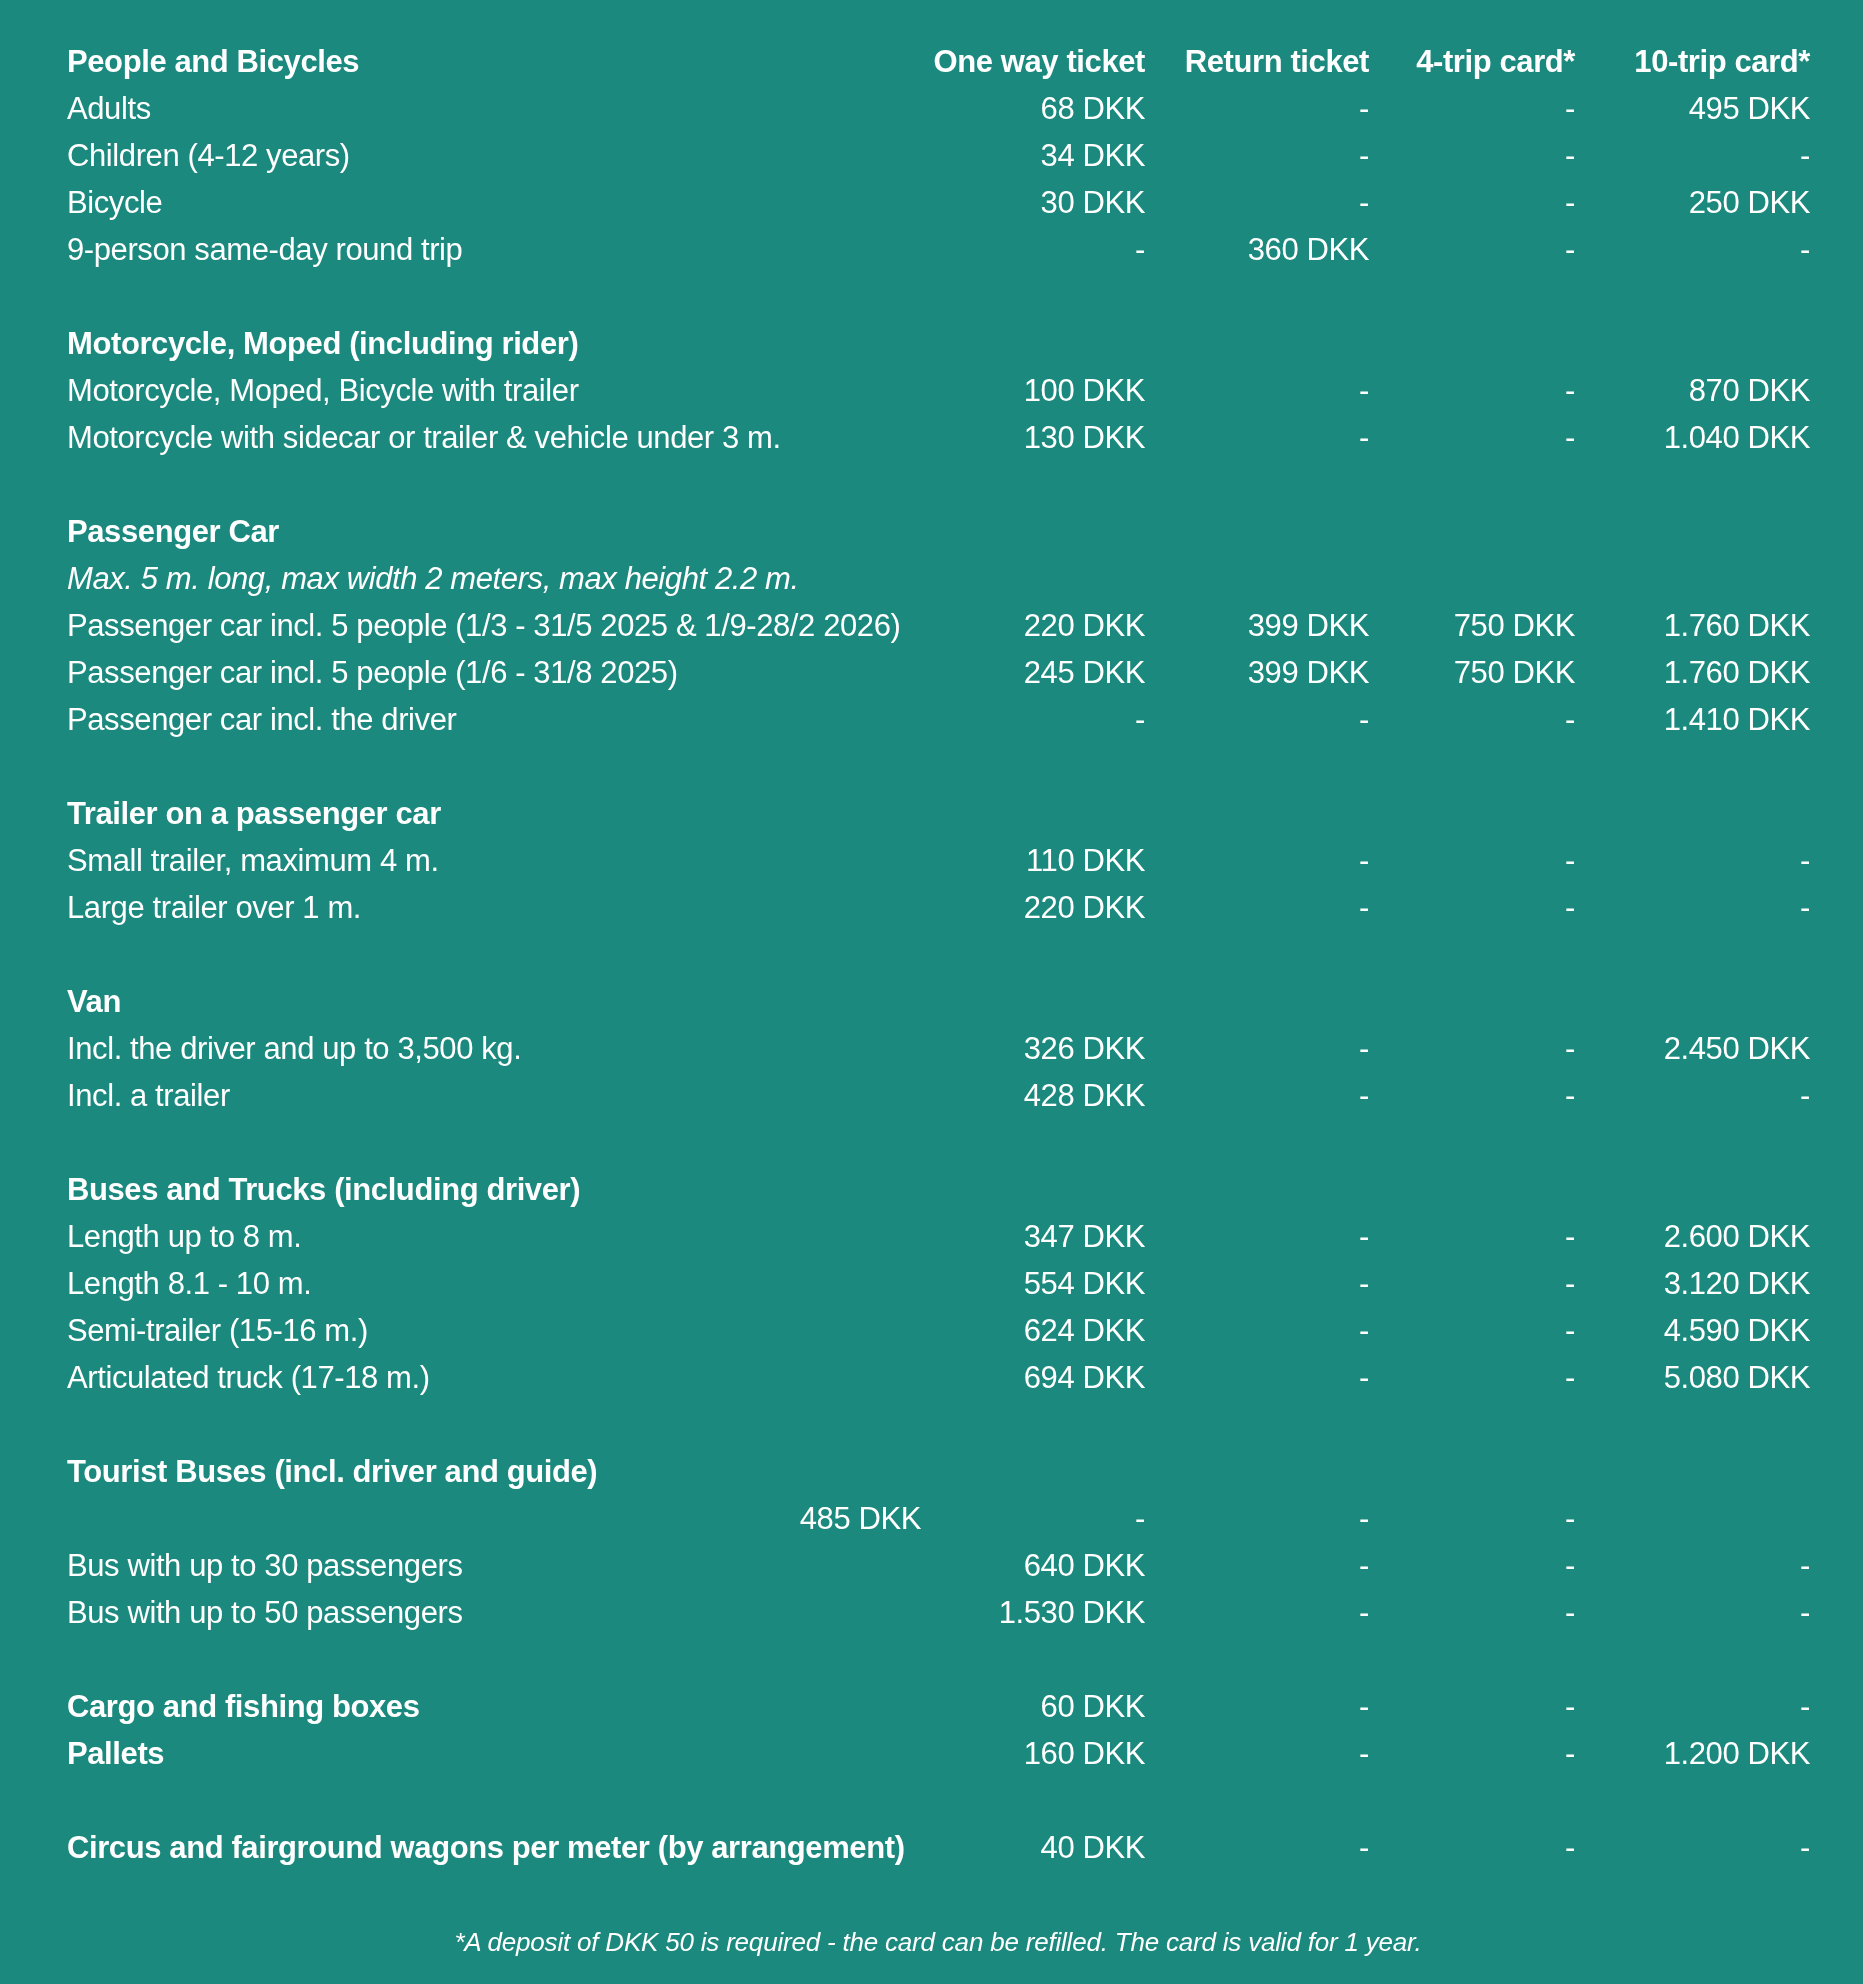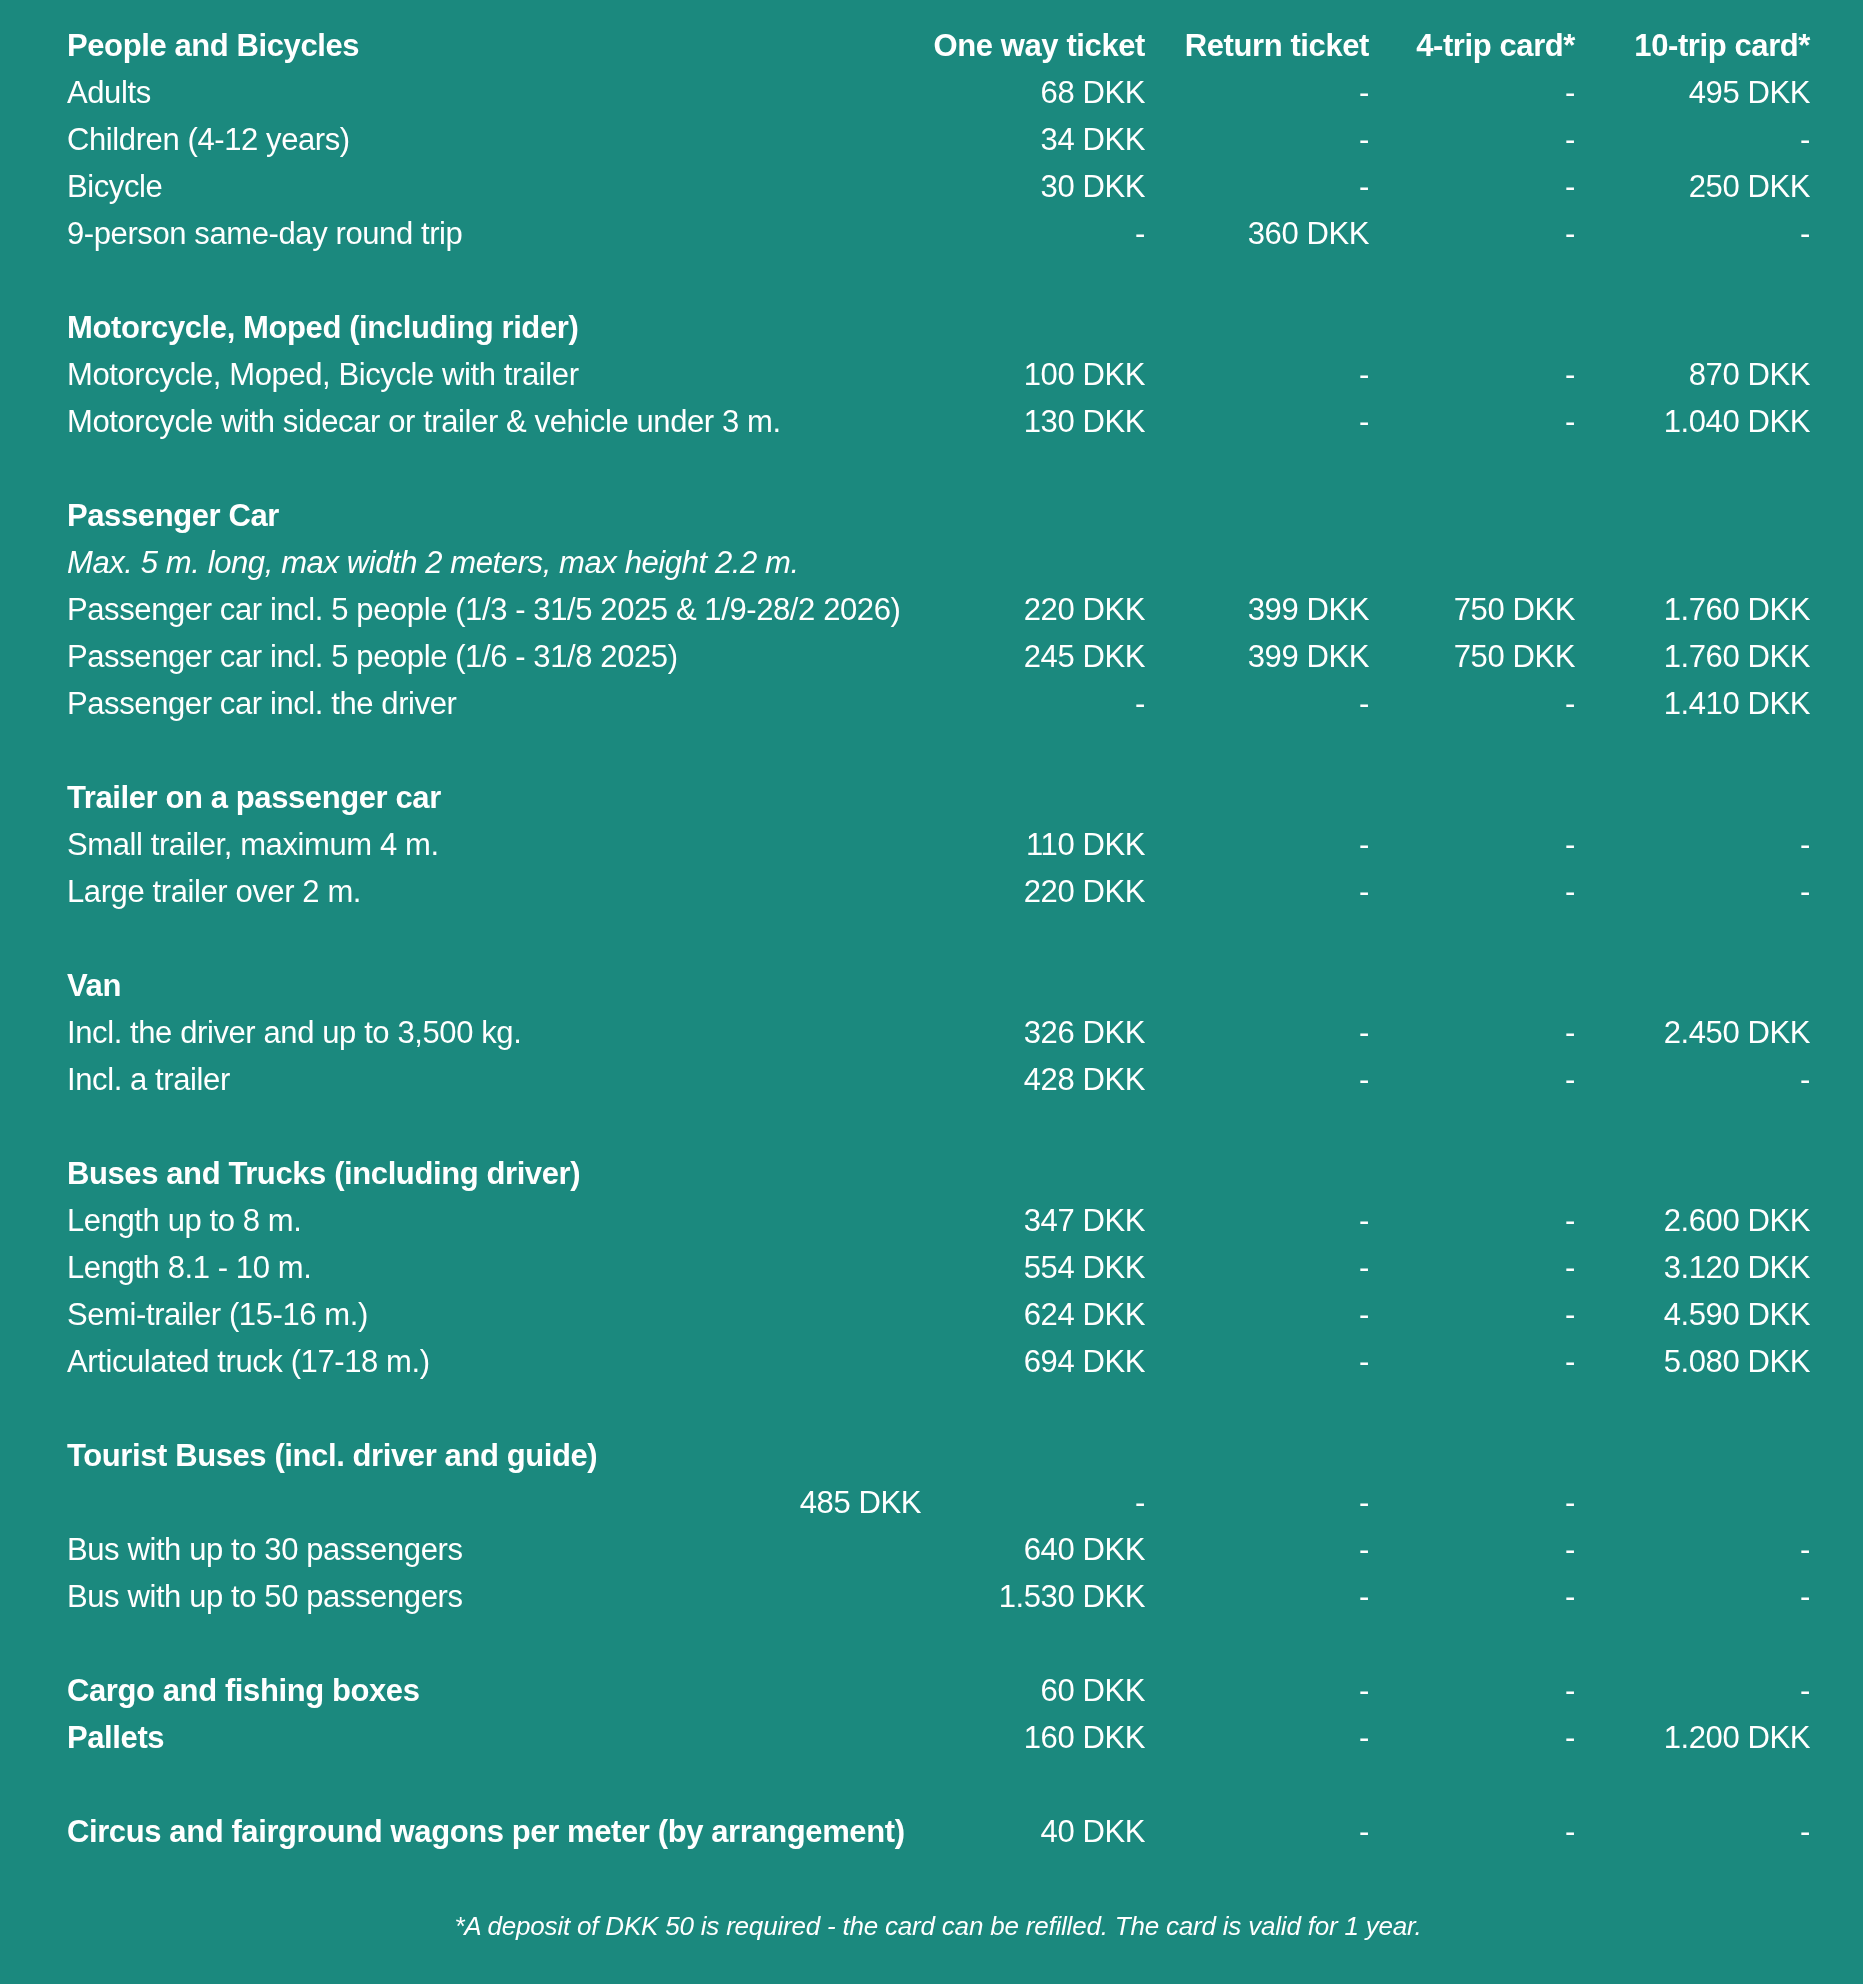--- a/index.html
+++ b/index.html
@@ -7,21 +7,21 @@
     width: 1864px;
     height: 1985px;
     background: #1B897E;
     color: #FFFFFF;
     font-family: "Liberation Sans", sans-serif;
     overflow: hidden;
   }
   #price-table {
     box-sizing: border-box;
     width: 1864px;
-    padding: 22px 55px 0 67px;
+    padding: 38px 55px 0 67px;
   }
   .grid-row {
     display: grid;
     grid-template-columns: 854px 224px 224px 206px 235px;
     align-items: center;
     height: 47px;
   }
   .cell-label {
     font-size: 31px;
     letter-spacing: -0.4px;
@@ -152,21 +152,21 @@
           <div class="cell-label bold">Trailer on a passenger car</div>
         </div>
         <div class="grid-row">
           <div class="cell-label">Small trailer, maximum 4 m.</div>
           <div class="cell-value">110 DKK</div>
           <div class="cell-value">-</div>
           <div class="cell-value">-</div>
           <div class="cell-value">-</div>
         </div>
         <div class="grid-row">
-          <div class="cell-label">Large trailer over 2 m.</div>
+          <div class="cell-label">Large trailer over 1 m.</div>
           <div class="cell-value">220 DKK</div>
           <div class="cell-value">-</div>
           <div class="cell-value">-</div>
           <div class="cell-value">-</div>
         </div>
       </section>
       <section class="section">
         <div class="grid-row">
           <div class="cell-label bold">Van</div>
         </div>

